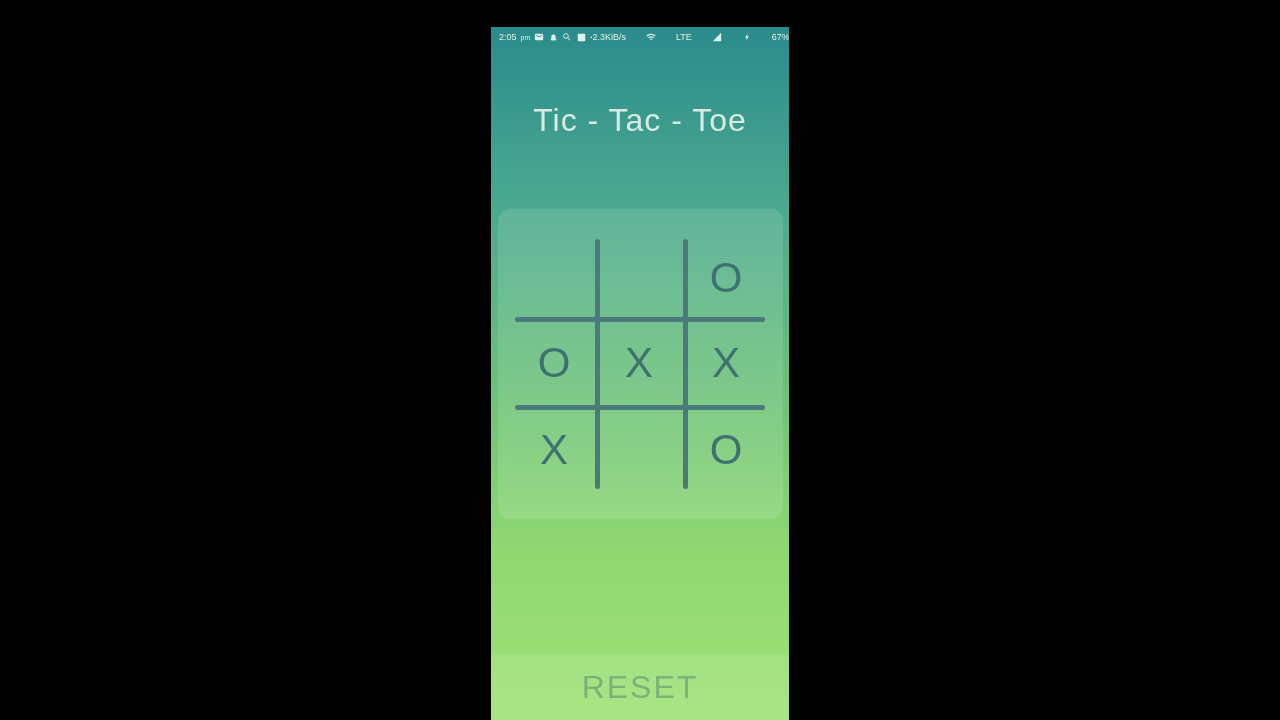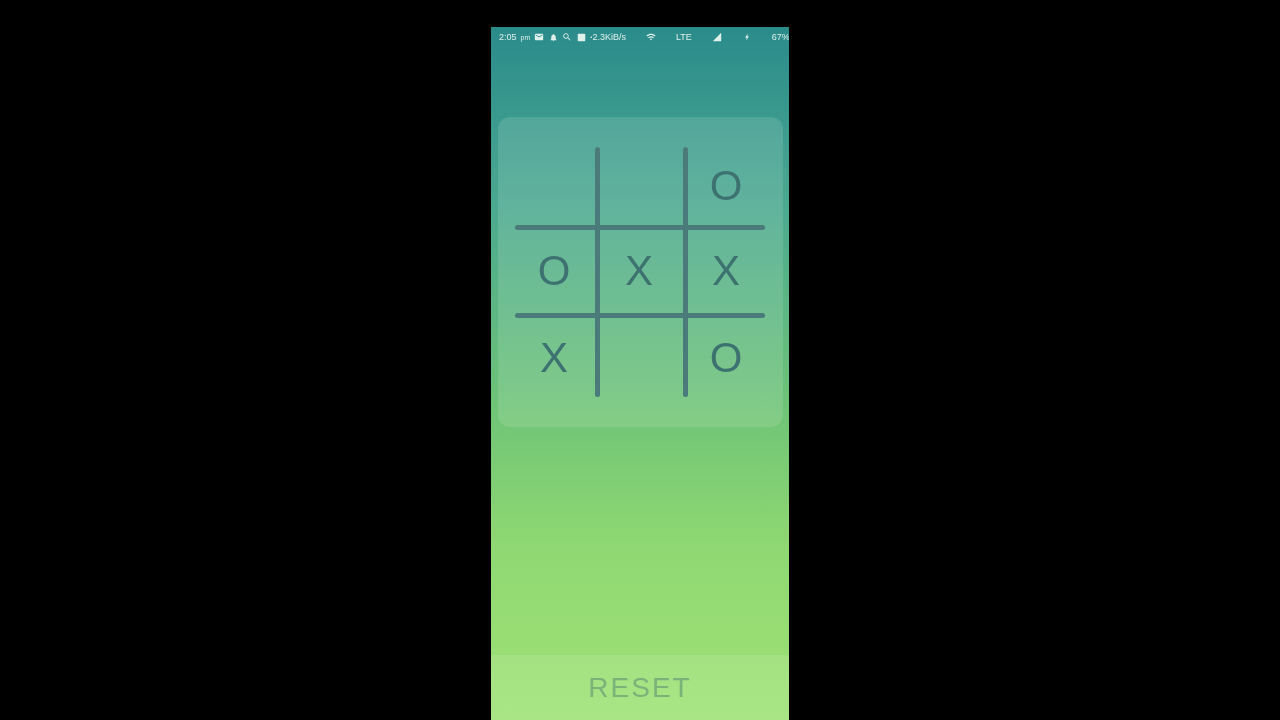--- a/index.html
+++ b/index.html
@@ -132,21 +132,21 @@
       position: absolute;
       bottom: 0;
       left: 0;
       right: 0;
       height: 65px;
       background: rgba(255, 255, 255, 0.1);
       display: flex;
       align-items: center;
       justify-content: center;
       color: #7ab37a;
-      font-size: 28px;
+      font-size: 32px;
       font-weight: 300;
       letter-spacing: 2px;
       cursor: pointer;
       font-stretch: condensed;
     }
     .icon-svg {
       fill: #e0f0ea;
     }
   </style>
 </head>
@@ -194,20 +194,21 @@
       </span>
       <span class="status-icon">
         <svg viewBox="0 0 24 24" width="8" height="8" class="icon-svg">
             <path d="M11 21h-1l1-7H7.5c-.58 0-.57-.32-.38-.66l.03-.05L13 3h1l-1 7h3.5c.49 0 .56.33.47.51L11 21z"></path>
           </svg>
       </span>
       <span>67%</span>
     </div>
   </div>
 
+  <h1 class="game-title">Tic - Tac - Toe</h1>
 
   <div class="board-container">
     <div class="board-grid">
       <div class="grid-line v1"></div>
       <div class="grid-line v2"></div>
       <div class="grid-line h1"></div>
       <div class="grid-line h2"></div>
       <div class="cell c0"></div>
       <div class="cell c1"></div>
       <div class="cell c2">O</div>

